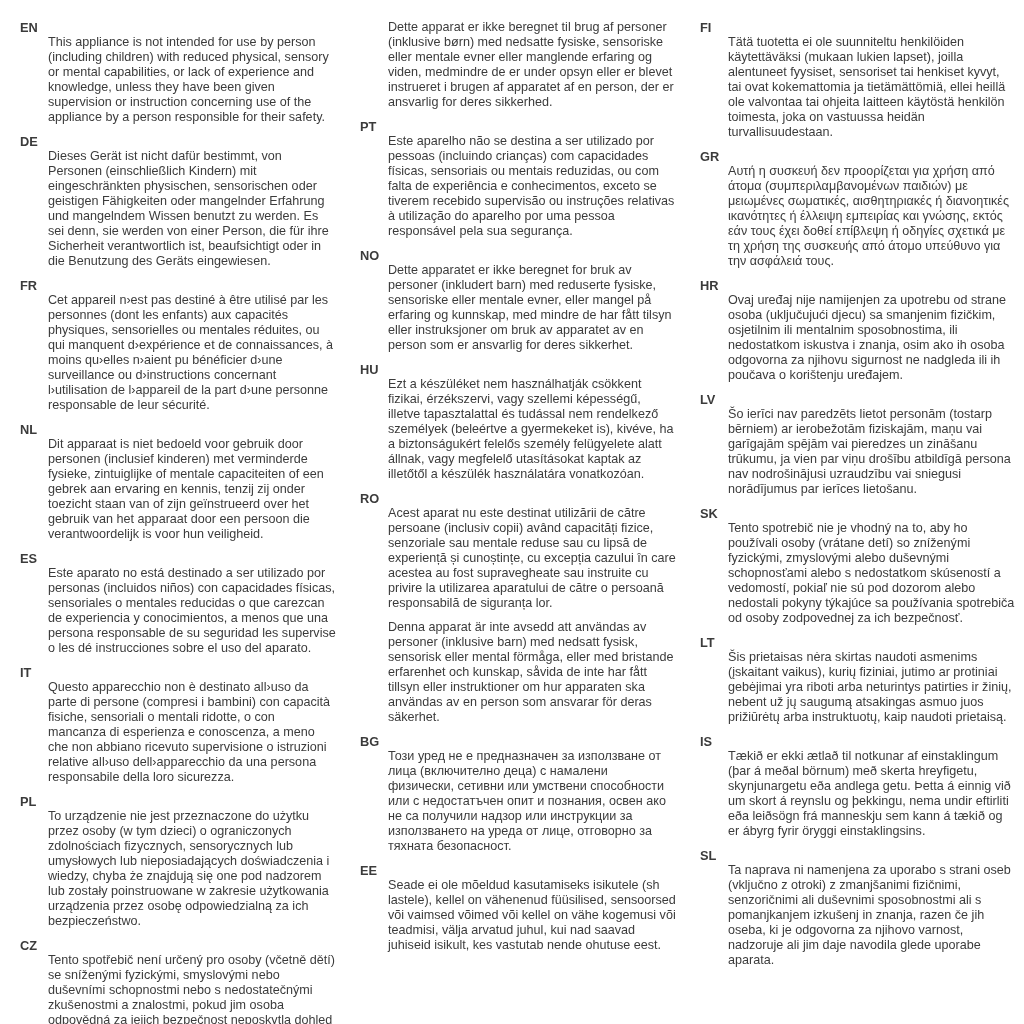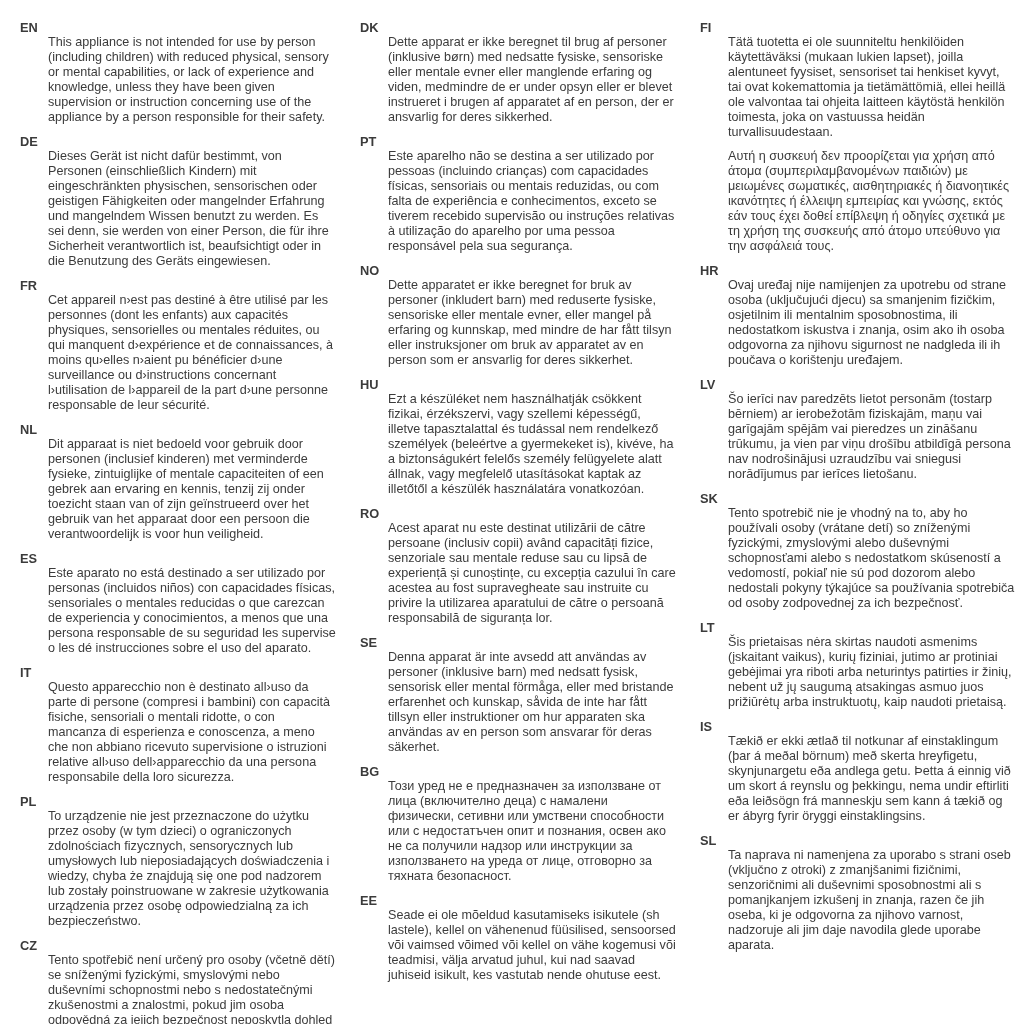--- a/index.html
+++ b/index.html
@@ -70,59 +70,58 @@
       <div class="body-text">To urządzenie nie jest przeznaczone do użytku przez osoby (w tym dzieci) o ograniczonych zdolnościach fizycznych, sensorycznych lub umysłowych lub nieposiadających doświadczenia i wiedzy, chyba że znajdują się one pod nadzorem lub zostały poinstruowane w zakresie użytkowania urządzenia przez osobę odpowiedzialną za ich bezpieczeństwo.</div>
     </div>
     <div class="block">
       <div class="lang">CZ</div>
       <div class="body-text">Tento spotřebič není určený pro osoby (včetně dětí) se sníženými fyzickými, smyslovými nebo duševními schopnostmi nebo s nedostatečnými zkušenostmi a znalostmi, pokud jim osoba odpovědná za jejich bezpečnost neposkytla dohled nebo je nepoučila o používání spotřebiče.</div>
     </div>
   </div>
 
   <div class="col">
     <div class="block">
-      <div class="lang">DK</div>
       <div class="body-text">Dette apparat er ikke beregnet til brug af personer (inklusive børn) med nedsatte fysiske, sensoriske eller mentale evner eller manglende erfaring og viden, medmindre de er under opsyn eller er blevet instrueret i brugen af apparatet af en person, der er ansvarlig for deres sikkerhed.</div>
     </div>
     <div class="block">
       <div class="lang">PT</div>
       <div class="body-text">Este aparelho não se destina a ser utilizado por pessoas (incluindo crianças) com capacidades físicas, sensoriais ou mentais reduzidas, ou com falta de experiência e conhecimentos, exceto se tiverem recebido supervisão ou instruções relativas à utilização do aparelho por uma pessoa responsável pela sua segurança.</div>
     </div>
     <div class="block">
       <div class="lang">NO</div>
       <div class="body-text">Dette apparatet er ikke beregnet for bruk av personer (inkludert barn) med reduserte fysiske, sensoriske eller mentale evner, eller mangel på erfaring og kunnskap, med mindre de har fått tilsyn eller instruksjoner om bruk av apparatet av en person som er ansvarlig for deres sikkerhet.</div>
     </div>
     <div class="block">
       <div class="lang">HU</div>
       <div class="body-text">Ezt a készüléket nem használhatják csökkent fizikai, érzékszervi, vagy szellemi képességű, illetve tapasztalattal és tudással nem rendelkező személyek (beleértve a gyermekeket is), kivéve, ha a biztonságukért felelős személy felügyelete alatt állnak, vagy megfelelő utasításokat kaptak az illetőtől a készülék használatára vonatkozóan.</div>
     </div>
     <div class="block">
       <div class="lang">RO</div>
       <div class="body-text">Acest aparat nu este destinat utilizării de către persoane (inclusiv copii) având capacități fizice, senzoriale sau mentale reduse sau cu lipsă de experiență și cunoștințe, cu excepția cazului în care acestea au fost supravegheate sau instruite cu privire la utilizarea aparatului de către o persoană responsabilă de siguranța lor.</div>
     </div>
     <div class="block">
-      <div class="lang">SE</div>
       <div class="body-text">Denna apparat är inte avsedd att användas av personer (inklusive barn) med nedsatt fysisk, sensorisk eller mental förmåga, eller med bristande erfarenhet och kunskap, såvida de inte har fått tillsyn eller instruktioner om hur apparaten ska användas av en person som ansvarar för deras säkerhet.</div>
     </div>
     <div class="block">
       <div class="lang">BG</div>
       <div class="body-text">Този уред не е предназначен за използване от лица (включително деца) с намалени физически, сетивни или умствени способности или с недостатъчен опит и познания, освен ако не са получили надзор или инструкции за използването на уреда от лице, отговорно за тяхната безопасност.</div>
     </div>
     <div class="block">
       <div class="lang">EE</div>
       <div class="body-text">Seade ei ole mõeldud kasutamiseks isikutele (sh lastele), kellel on vähenenud füüsilised, sensoorsed või vaimsed võimed või kellel on vähe kogemusi või teadmisi, välja arvatud juhul, kui nad saavad juhiseid isikult, kes vastutab nende ohutuse eest.</div>
     </div>
   </div>
 
   <div class="col">
     <div class="block">
       <div class="lang">FI</div>
       <div class="body-text">Tätä tuotetta ei ole suunniteltu henkilöiden käytettäväksi (mukaan lukien lapset), joilla alentuneet fyysiset, sensoriset tai henkiset kyvyt, tai ovat kokemattomia ja tietämättömiä, ellei heillä ole valvontaa tai ohjeita laitteen käytöstä henkilön toimesta, joka on vastuussa heidän turvallisuudestaan.</div>
     </div>
     <div class="block">
+      <div class="lang">GR</div>
       <div class="body-text">Αυτή η συσκευή δεν προορίζεται για χρήση από άτομα (συμπεριλαμβανομένων παιδιών) με μειωμένες σωματικές, αισθητηριακές ή διανοητικές ικανότητες ή έλλειψη εμπειρίας και γνώσης, εκτός εάν τους έχει δοθεί επίβλεψη ή οδηγίες σχετικά με τη χρήση της συσκευής από άτομο υπεύθυνο για την ασφάλειά τους.</div>
     </div>
     <div class="block">
       <div class="lang">HR</div>
       <div class="body-text">Ovaj uređaj nije namijenjen za upotrebu od strane osoba (uključujući djecu) sa smanjenim fizičkim, osjetilnim ili mentalnim sposobnostima, ili nedostatkom iskustva i znanja, osim ako ih osoba odgovorna za njihovu sigurnost ne nadgleda ili ih poučava o korištenju uređajem.</div>
     </div>
     <div class="block">
       <div class="lang">LV</div>
       <div class="body-text">Šo ierīci nav paredzēts lietot personām (tostarp bērniem) ar ierobežotām fiziskajām, maņu vai garīgajām spējām vai pieredzes un zināšanu trūkumu, ja vien par viņu drošību atbildīgā persona nav nodrošinājusi uzraudzību vai sniegusi norādījumus par ierīces lietošanu.</div>
     </div>

